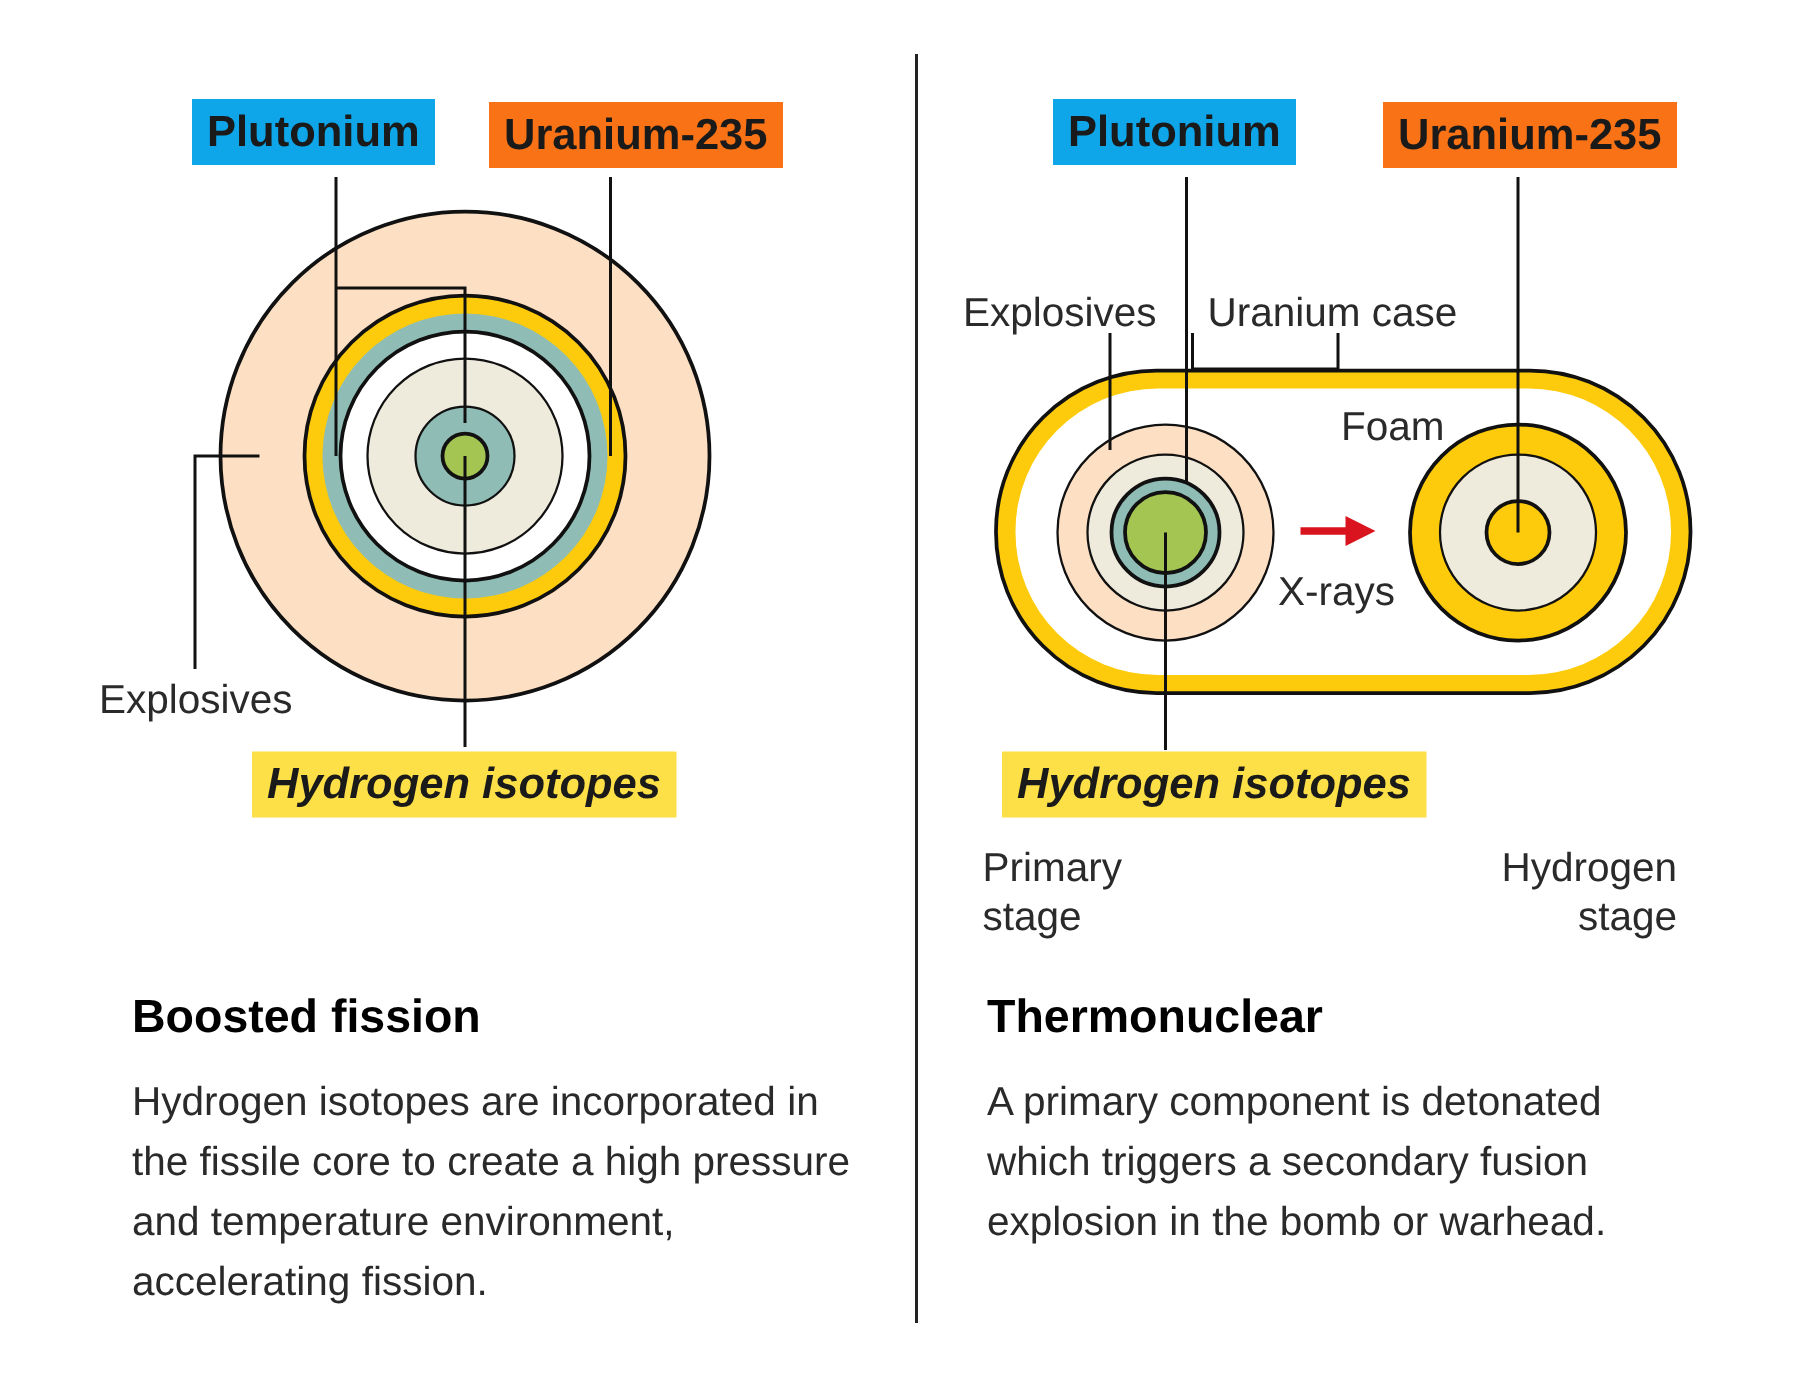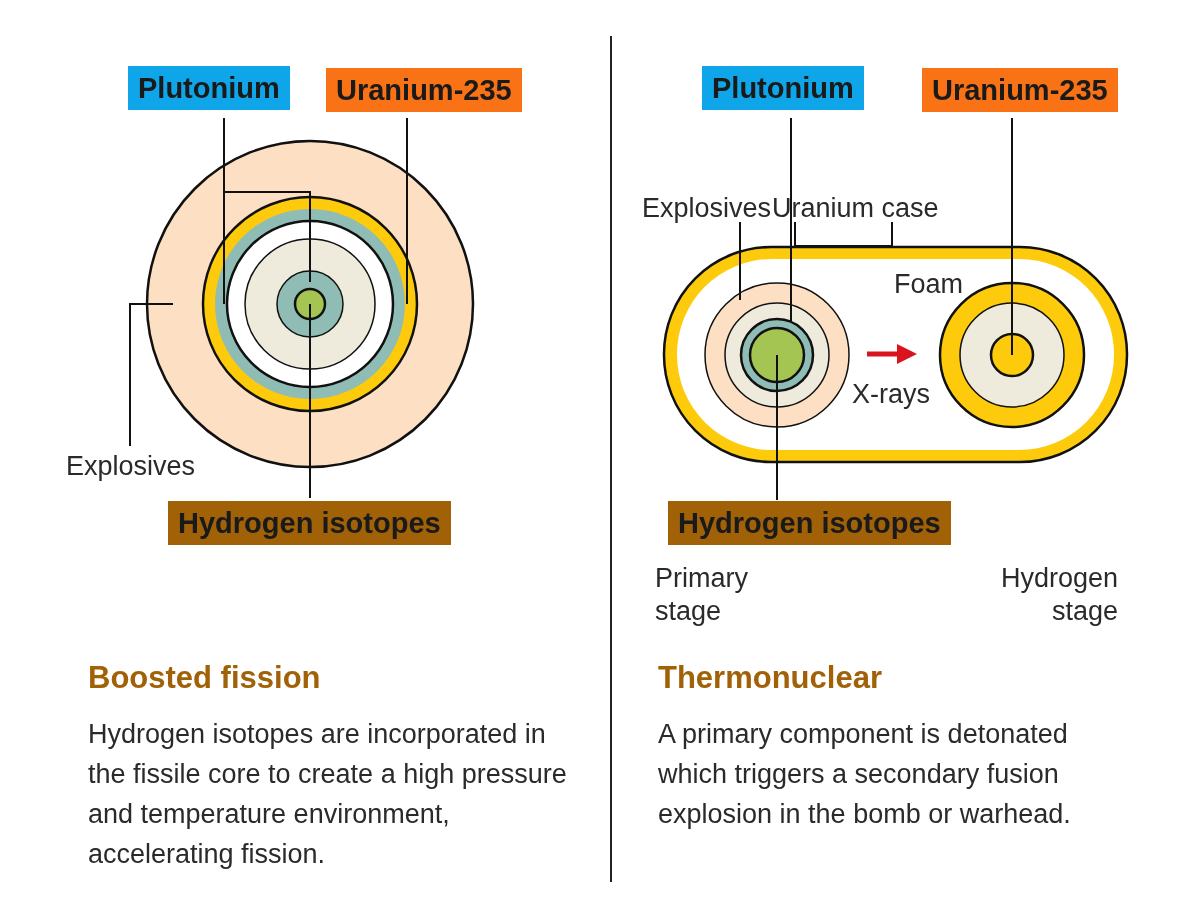--- a/index.html
+++ b/index.html
@@ -1,22 +1,22 @@
 <!DOCTYPE html>
 <html><head>
 <meta charset="utf-8">
 <style>
   html,body{margin:0;padding:0;background:#ffffff;}
   body{width:1200px;height:921px;position:relative;overflow:hidden;font-family:"Liberation Sans","DejaVu Sans",sans-serif;color:#1a1a1a;}
   .tag{position:absolute;font-weight:bold;font-size:29px;padding:4px 10px;line-height:36px;white-space:nowrap;}
   .tag.pu{background:#0ea5e9;}
   .tag.u{background:#f97316;}
-  .tag.h{background:#a16207;}
+  .tag.h{background:#fde047;font-style:italic;}
   .lbl{position:absolute;font-size:27px;font-weight:300;color:#2a2a2a;white-space:nowrap;line-height:32px;}
-  .title{position:absolute;font-size:31px;font-weight:bold;color:#a16207;}
+  .title{position:absolute;font-size:31px;font-weight:bold;color:#000000;}
   .desc{position:absolute;font-size:27px;line-height:40px;color:#2a2a2a;width:480px;}
   .divider{position:absolute;left:610px;top:36px;width:2px;height:846px;background:#222;}
   svg{position:absolute;left:0;top:0;}
 </style>
 </head>
 <body>
 
 <svg width="1200" height="921">
 
   <g stroke="#111">
@@ -67,21 +67,21 @@
 <div class="tag u" style="left:326px;top:68px;">Uranium-235</div>
 <div class="lbl" style="left:66px;top:450px;">Explosives</div>
 <div class="tag h" style="left:168px;top:501px;">Hydrogen isotopes</div>
 
 <div class="title" style="left:88px;top:660px;">Boosted fission</div>
 <div class="desc" style="left:88px;top:714px;">Hydrogen isotopes are incorporated in the fissile core to create a high pressure and temperature environment, accelerating fission.</div>
 
 <div class="tag pu" style="left:702px;top:66px;">Plutonium</div>
 <div class="tag u" style="left:922px;top:68px;">Uranium-235</div>
 <div class="lbl" style="left:642px;top:192px;">Explosives</div>
-<div class="lbl" style="left:772px;top:192px;">Uranium case</div>
+<div class="lbl" style="left:805px;top:192px;">Uranium case</div>
 <div class="lbl" style="left:854px;top:268px;margin-left:40px;">Foam</div>
 <div class="lbl" style="left:852px;top:378px;">X-rays</div>
 <div class="tag h" style="left:668px;top:501px;">Hydrogen isotopes</div>
 
 <div class="lbl" style="left:655px;top:562px;">Primary</div>
 <div class="lbl" style="left:655px;top:595px;">stage</div>
 <div class="lbl" style="right:82px;top:562px;text-align:right;">Hydrogen</div>
 <div class="lbl" style="right:82px;top:595px;text-align:right;">stage</div>
 
 <div class="title" style="left:658px;top:660px;">Thermonuclear</div>

